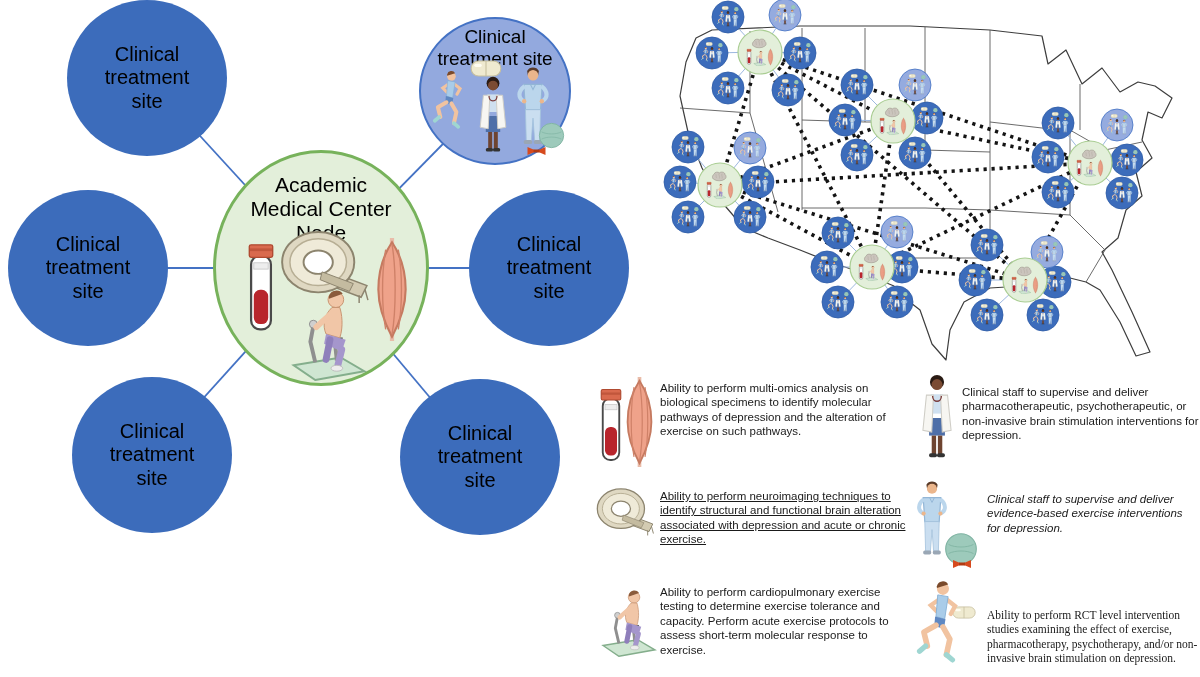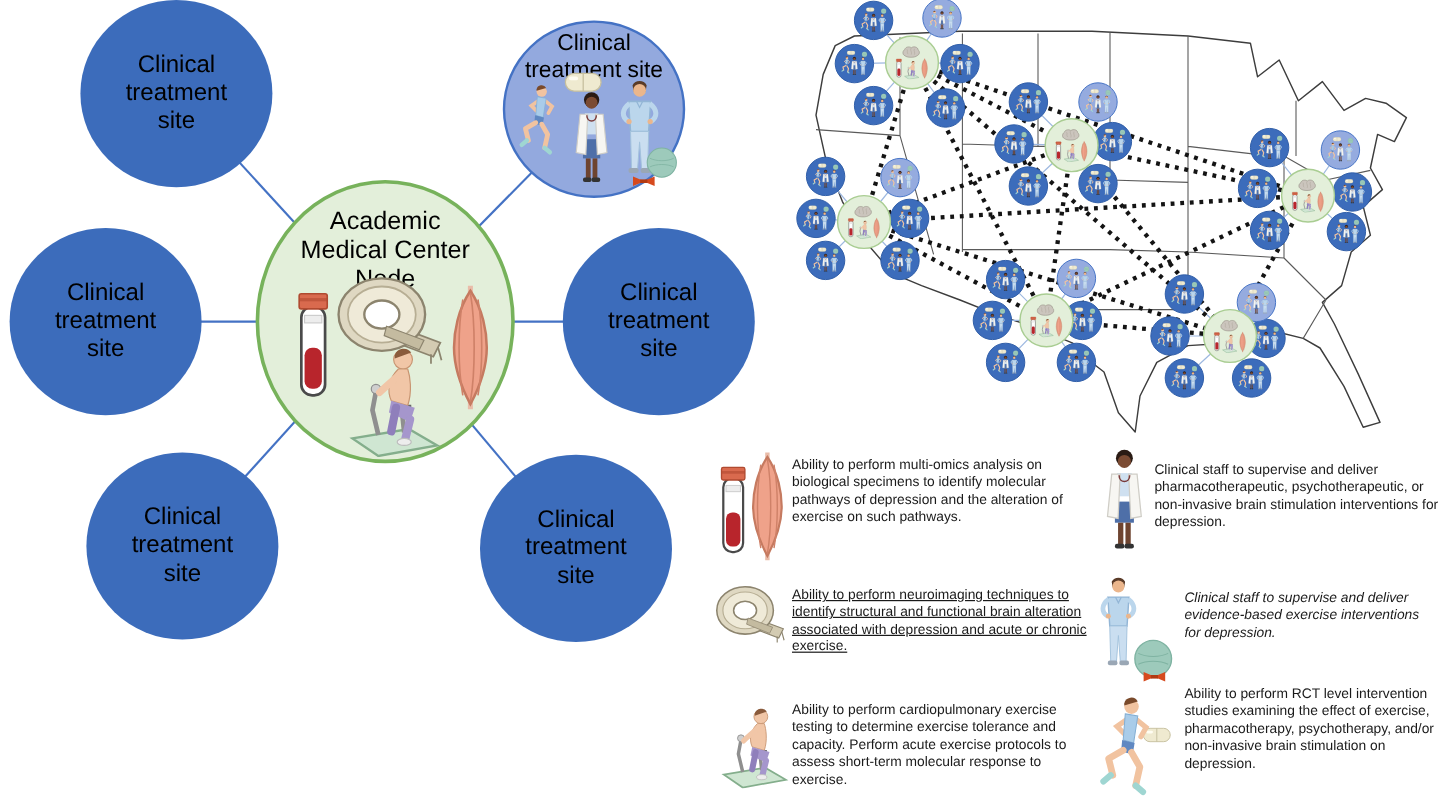--- a/index.html
+++ b/index.html
@@ -381,13 +381,13 @@
   </svg>
 </div>
 <div class="legend-text" style="left:987px;top:492px;width:212px;font-style:italic;">Clinical staff to supervise and deliver evidence-based exercise interventions for depression.</div>
 
 <div class="legend-icon" style="left:910px;top:578px;">
   <svg width="68" height="92" viewBox="0 0 68 92">
     <use href="#sym-pill" x="42" y="28" width="24" height="13"></use>
     <use href="#sym-runner" x="0" y="2" width="52" height="87"></use>
   </svg>
 </div>
-<div class="legend-text" style="left:987px;top:572px;width:213px;">Ability to perform RCT level intervention studies examining the effect of exercise, pharmacotherapy, psychotherapy, and/or non-invasive brain stimulation on depression.</div>
+<div class="legend-text" style="left:987px;top:608px;width:213px;font-family:Liberation Serif, serif;">Ability to perform RCT level intervention studies examining the effect of exercise, pharmacotherapy, psychotherapy, and/or non-invasive brain stimulation on depression.</div>
 
 </body></html>

